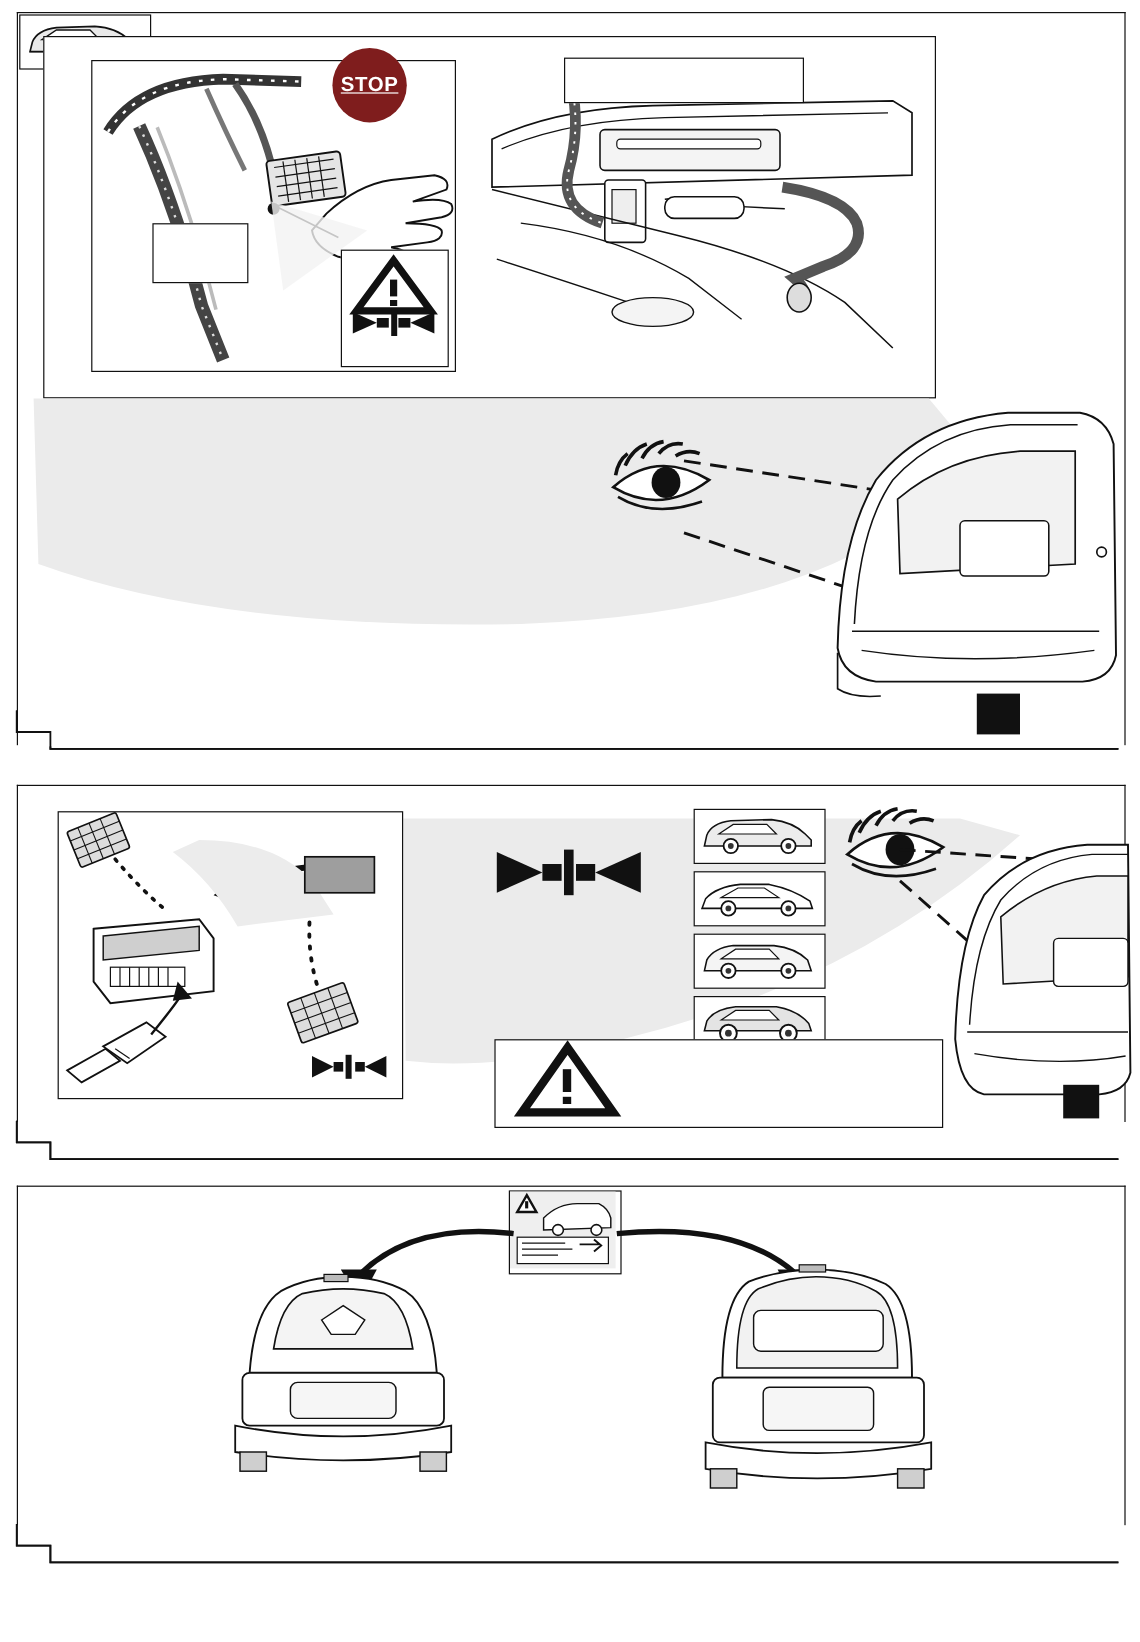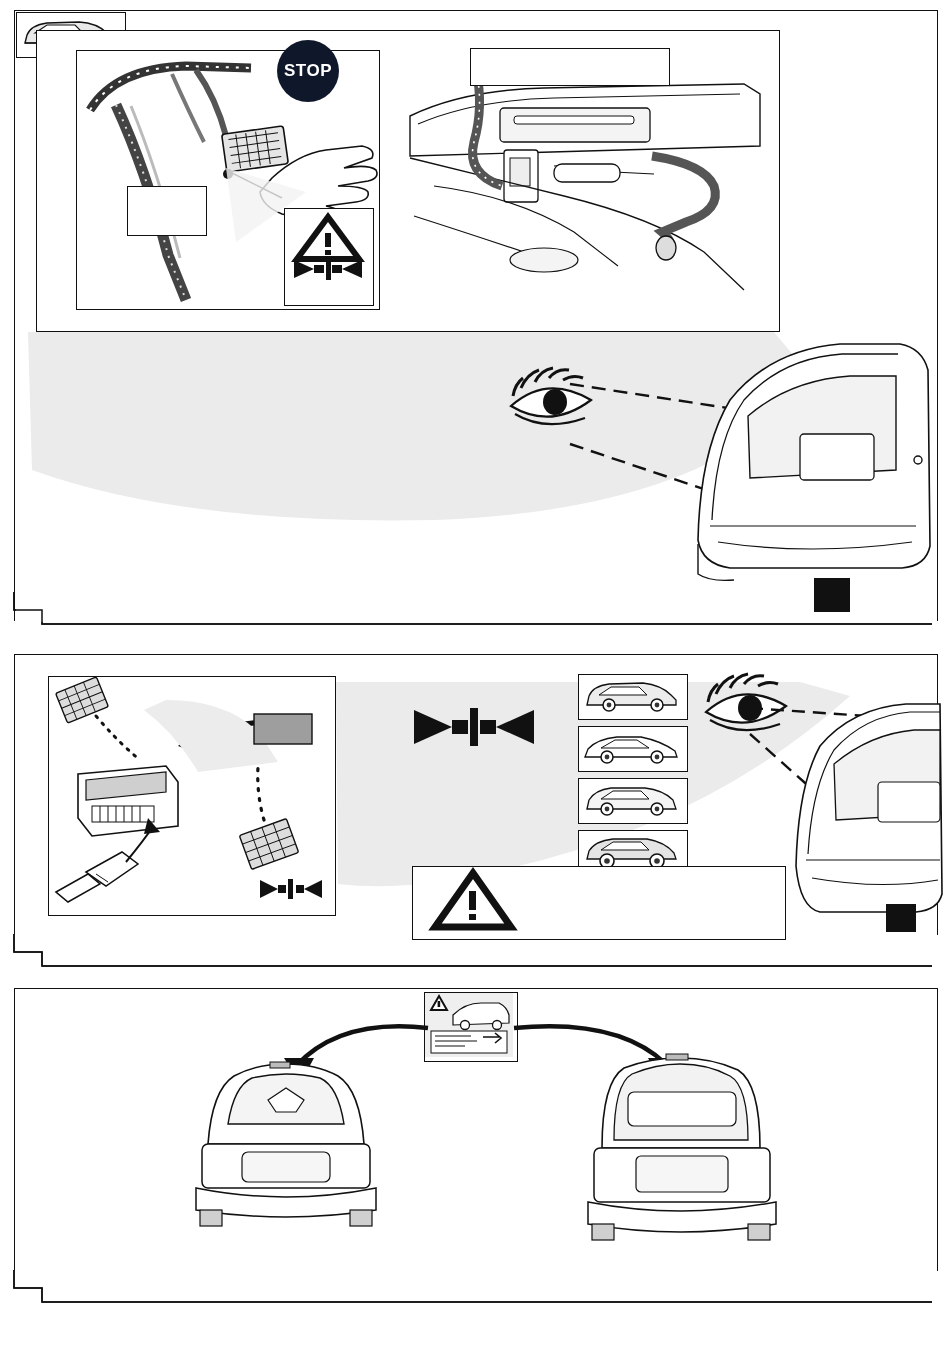--- a/index.html
+++ b/index.html
@@ -1,21 +1,21 @@
 <!DOCTYPE html>
 <html><head>
 <meta charset="utf-8">
 <style>
   html,body{margin:0;padding:0;background:#ffffff;}
   body{width:950px;height:1368px;position:relative;font-family:"Liberation Sans",sans-serif;color:#1a1a1a;overflow:hidden;}
   .panel{position:absolute;border:1.5px solid #111;background:#fff;}
   .inner-box{position:absolute;border:1.5px solid #111;background:#fff;}
   .lightgrey{background:#f0f0f0;}
   .blankbox{position:absolute;border:1.5px solid #111;background:#fff;}
-  .stop{position:absolute;border-radius:50%;background:#0f172a;color:#fff;display:flex;align-items:center;justify-content:center;font-weight:bold;letter-spacing:.5px;}
+  .stop{position:absolute;border-radius:50%;background:#7f1d1d;color:#fff;display:flex;align-items:center;justify-content:center;font-weight:bold;letter-spacing:.5px;text-decoration:underline;}
   svg{display:block;overflow:visible;}
   .carthumb{position:absolute;border:1.5px solid #111;background:#fff;}
   .notch{position:absolute;background:#fff;}
 </style>
 </head>
 <body>
 
 <div class="panel" style="left:14px;top:10px;width:922px;height:610px;border-bottom:none;">
 </div>
 

